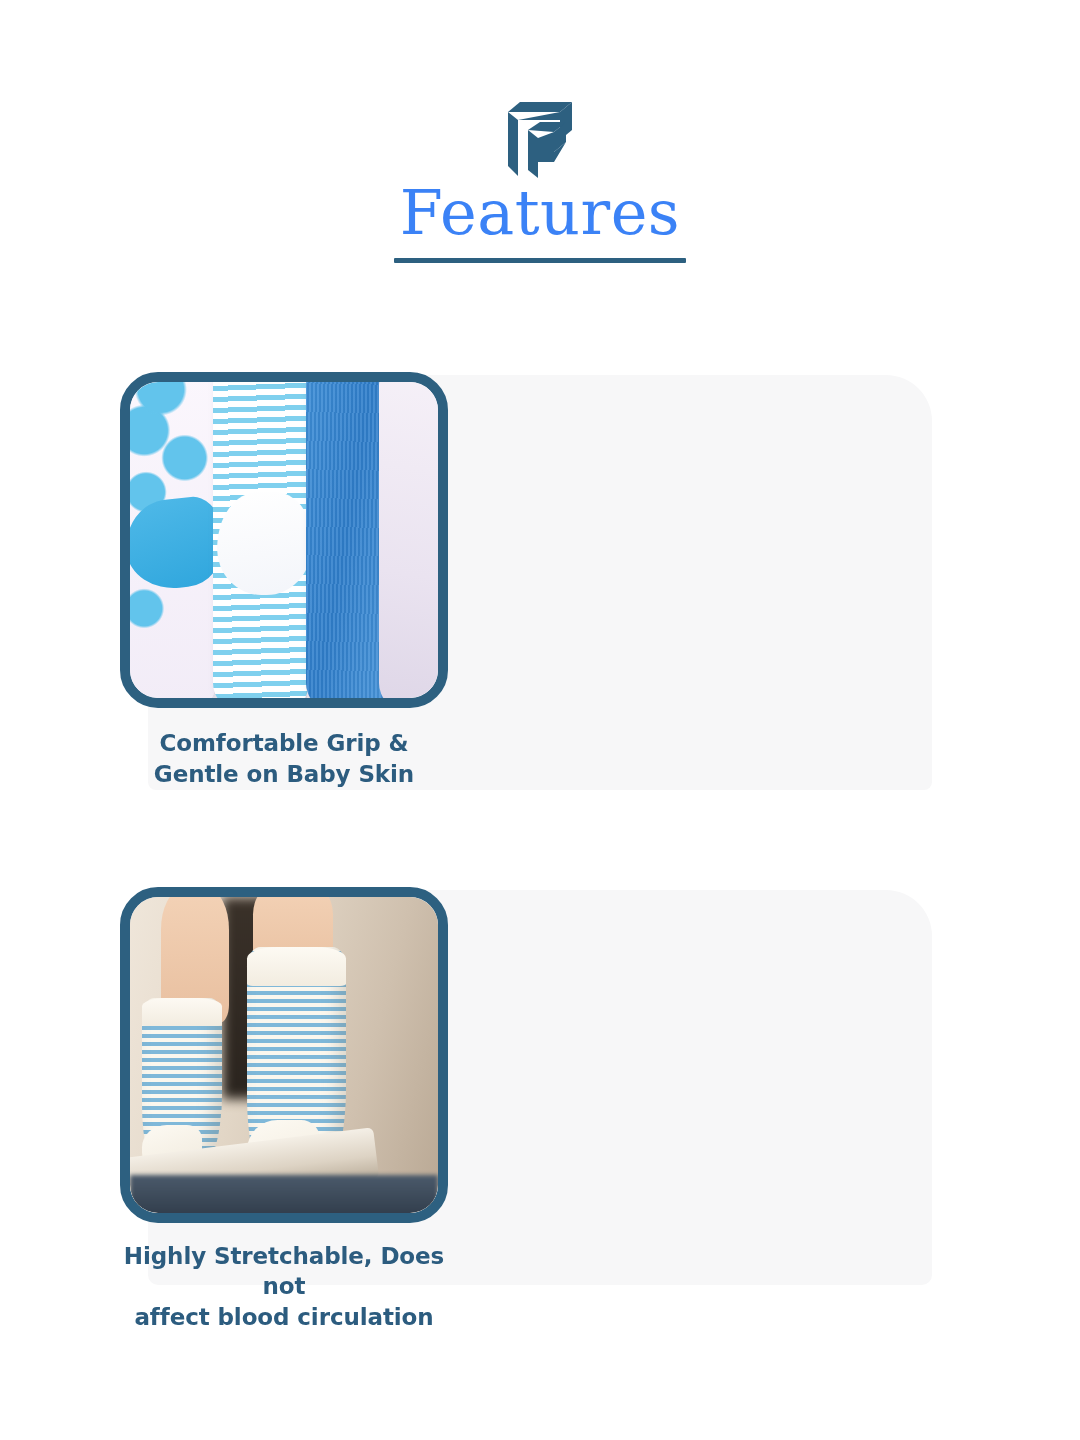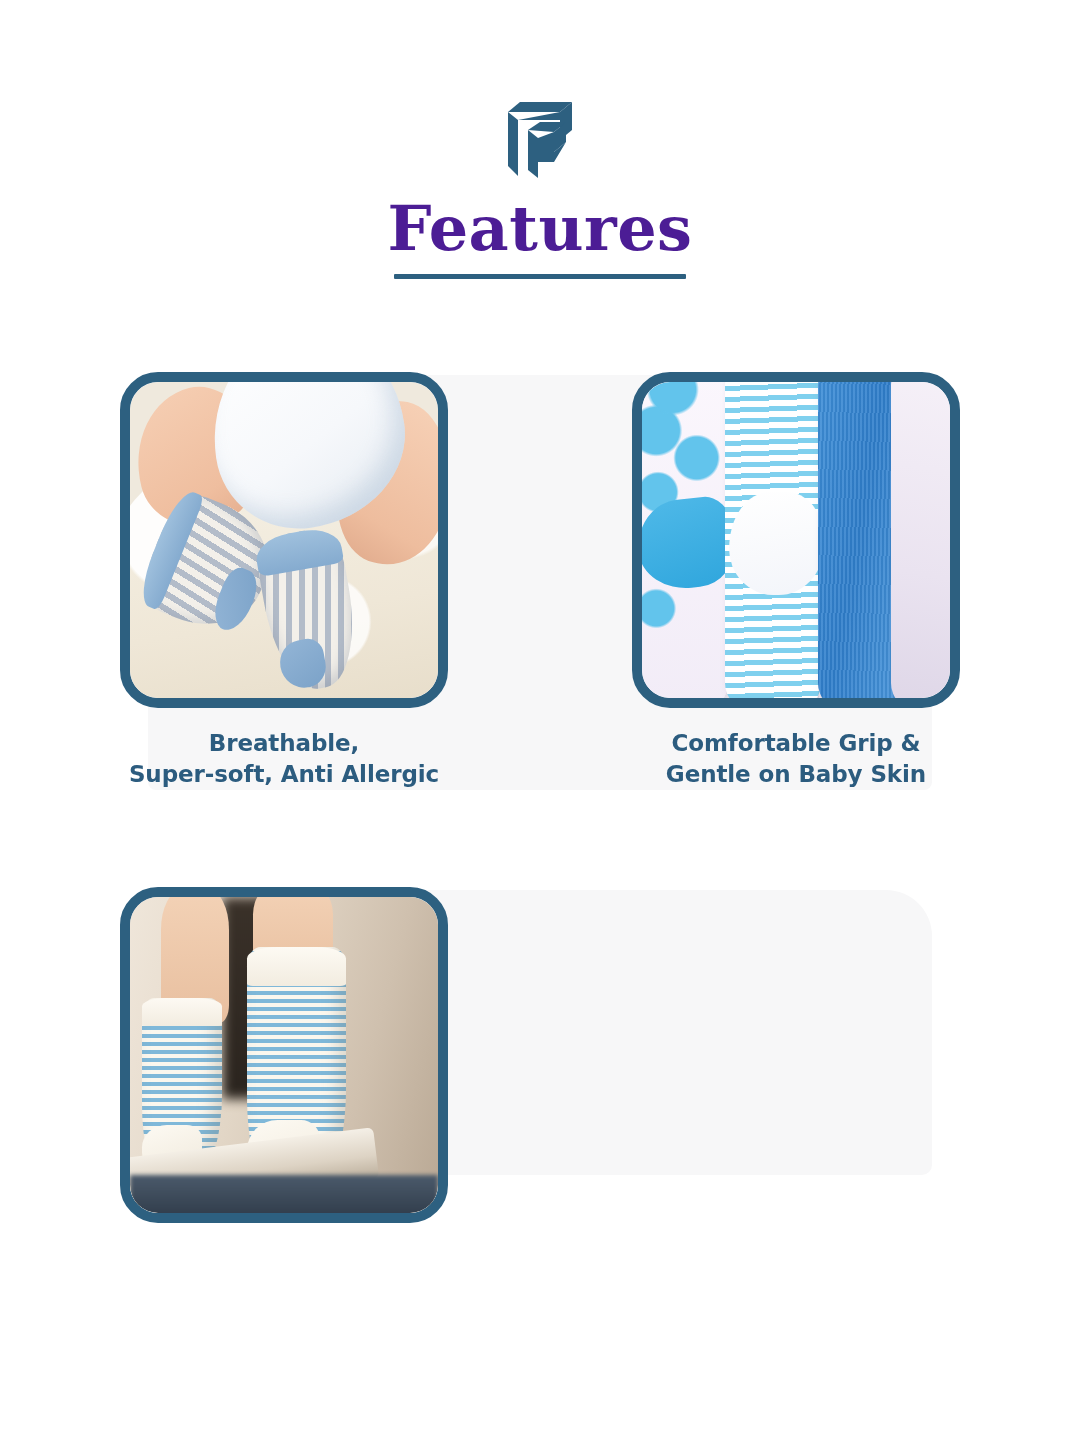--- a/index.html
+++ b/index.html
@@ -26,26 +26,26 @@
     flex-direction: column;
     align-items: center;
   }
   .brand-logo {
     margin-top: 100px;
     width: 72px;
     height: 78px;
     display: block;
   }
   .page-title {
-    margin-top: 20px;
+    margin-top: 4px;
     font-family: "DejaVu Serif", "Liberation Serif", serif;
     font-size: 62px;
-    font-weight: 700;
+    font-weight: 400;
     letter-spacing: 0.5px;
-    color: #4c1d95;
+    color: #3b82f6;
     line-height: 1;
   }
   .title-rule {
     margin-top: 14px;
     width: 292px;
     height: 5px;
     background: #2d6080;
     border-radius: 1px;
   }
 
@@ -343,40 +343,20 @@
 
   <div class="page-title">Features</div>
   <div class="title-rule"></div>
 </div>
 
 <div class="features">
 
   <div class="feature-row row-1">
     <div class="row-backdrop"></div>
 
-    <div class="feature-card">
-      <div class="card-frame">
-        <div class="card-media scene-baby-fleece">
-          <div class="fleece"></div>
-          <div class="thigh-l"></div>
-          <div class="thigh-r"></div>
-          <div class="diaper"></div>
-          <div class="sock sock-a">
-            <div class="cuff"></div>
-            <div class="heel"></div>
-          </div>
-          <div class="sock sock-b">
-            <div class="cuff"></div>
-            <div class="heel"></div>
-          </div>
-        </div>
-      </div>
-      <div class="feature-caption">Breathable,
-Super-soft, Anti Allergic</div>
-    </div>
 
     <div class="feature-card">
       <div class="card-frame">
         <div class="card-media scene-socks-flatlay">
           <div class="strip s1">
             <div class="toe"></div>
           </div>
           <div class="strip s2">
             <div class="toe"></div>
           </div>
@@ -405,15 +385,17 @@
             <div class="sole"></div>
           </div>
           <div class="sock sock-b">
             <div class="band"></div>
             <div class="sole"></div>
           </div>
           <div class="step"></div>
           <div class="floor"></div>
         </div>
       </div>
+      <div class="feature-caption">Highly Stretchable, Does not
+affect blood circulation</div>
     </div>
   </div>
 </div>
 
 </body></html>

